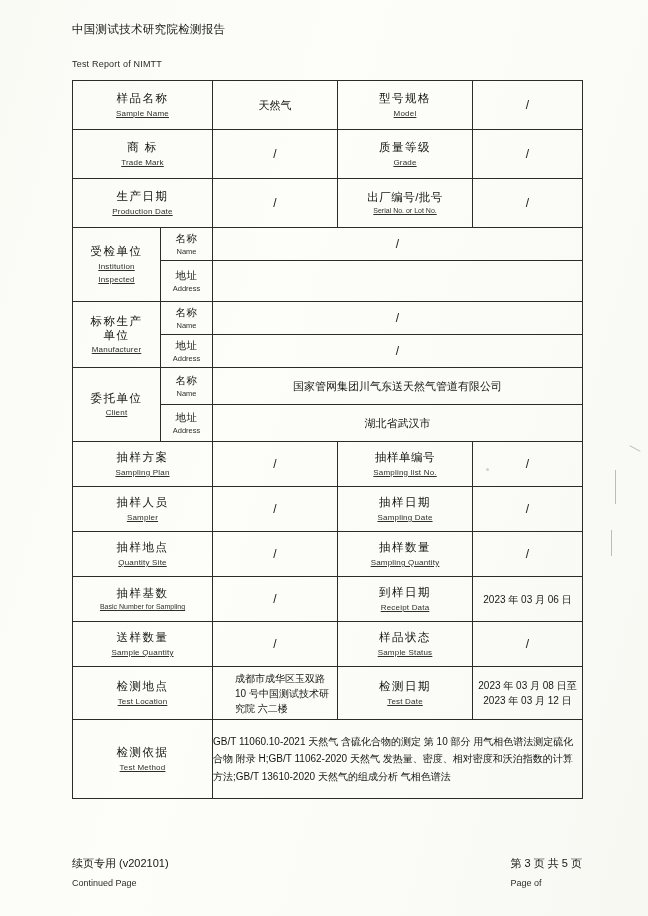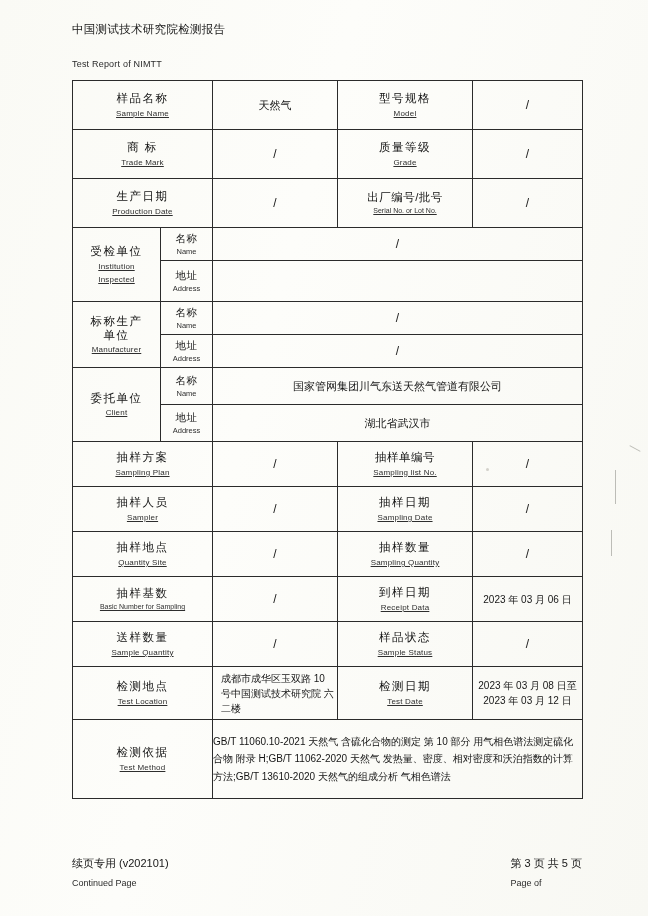--- a/index.html
+++ b/index.html
@@ -102,21 +102,21 @@
   .val {
     text-align: center;
     font-size: 11px;
     color: #161616;
     padding: 6px 4px;
     line-height: 1.5;
   }
   .val.slash { font-size: 12px; }
   .val.left {
     text-align: left;
-    padding-left: 8px;
+    padding-left: 22px;
   }
   .val.small { font-size: 10px; }
   .sub-lbl {
     text-align: center;
     line-height: 1.2;
     padding: 4px 1px;
   }
   .sub-lbl .cn {
     font-size: 10.5px;
     letter-spacing: 0.5px;

